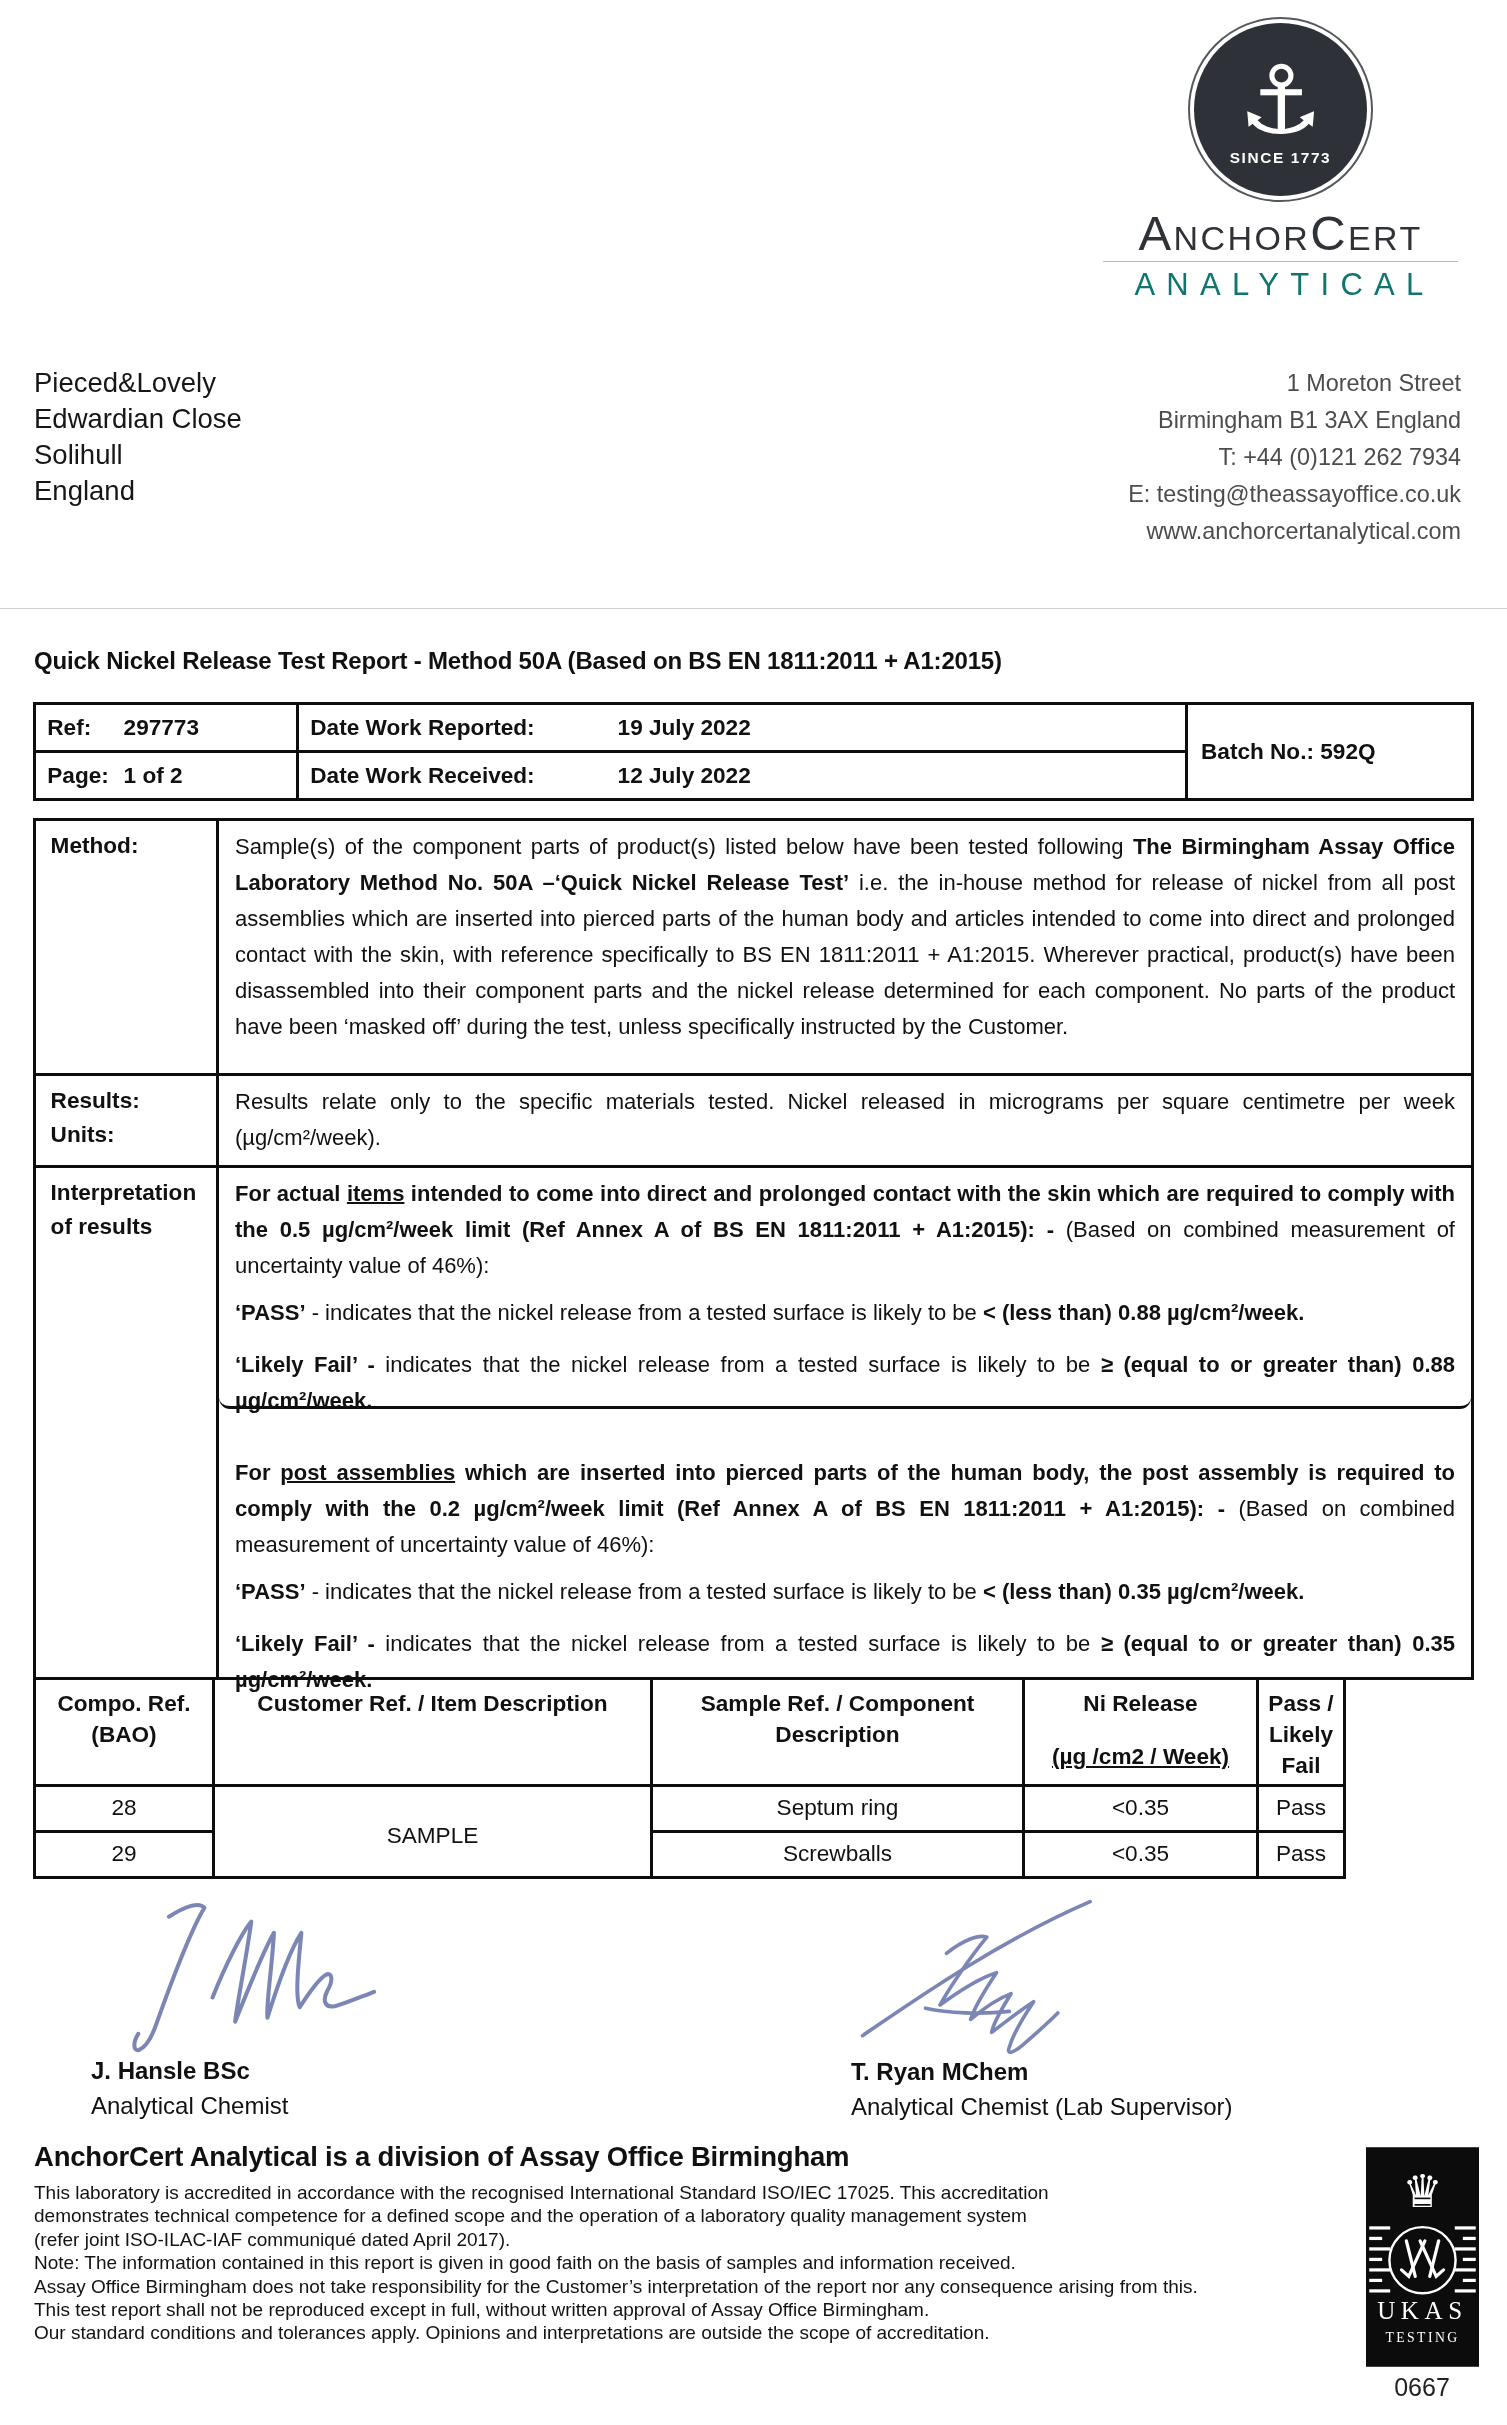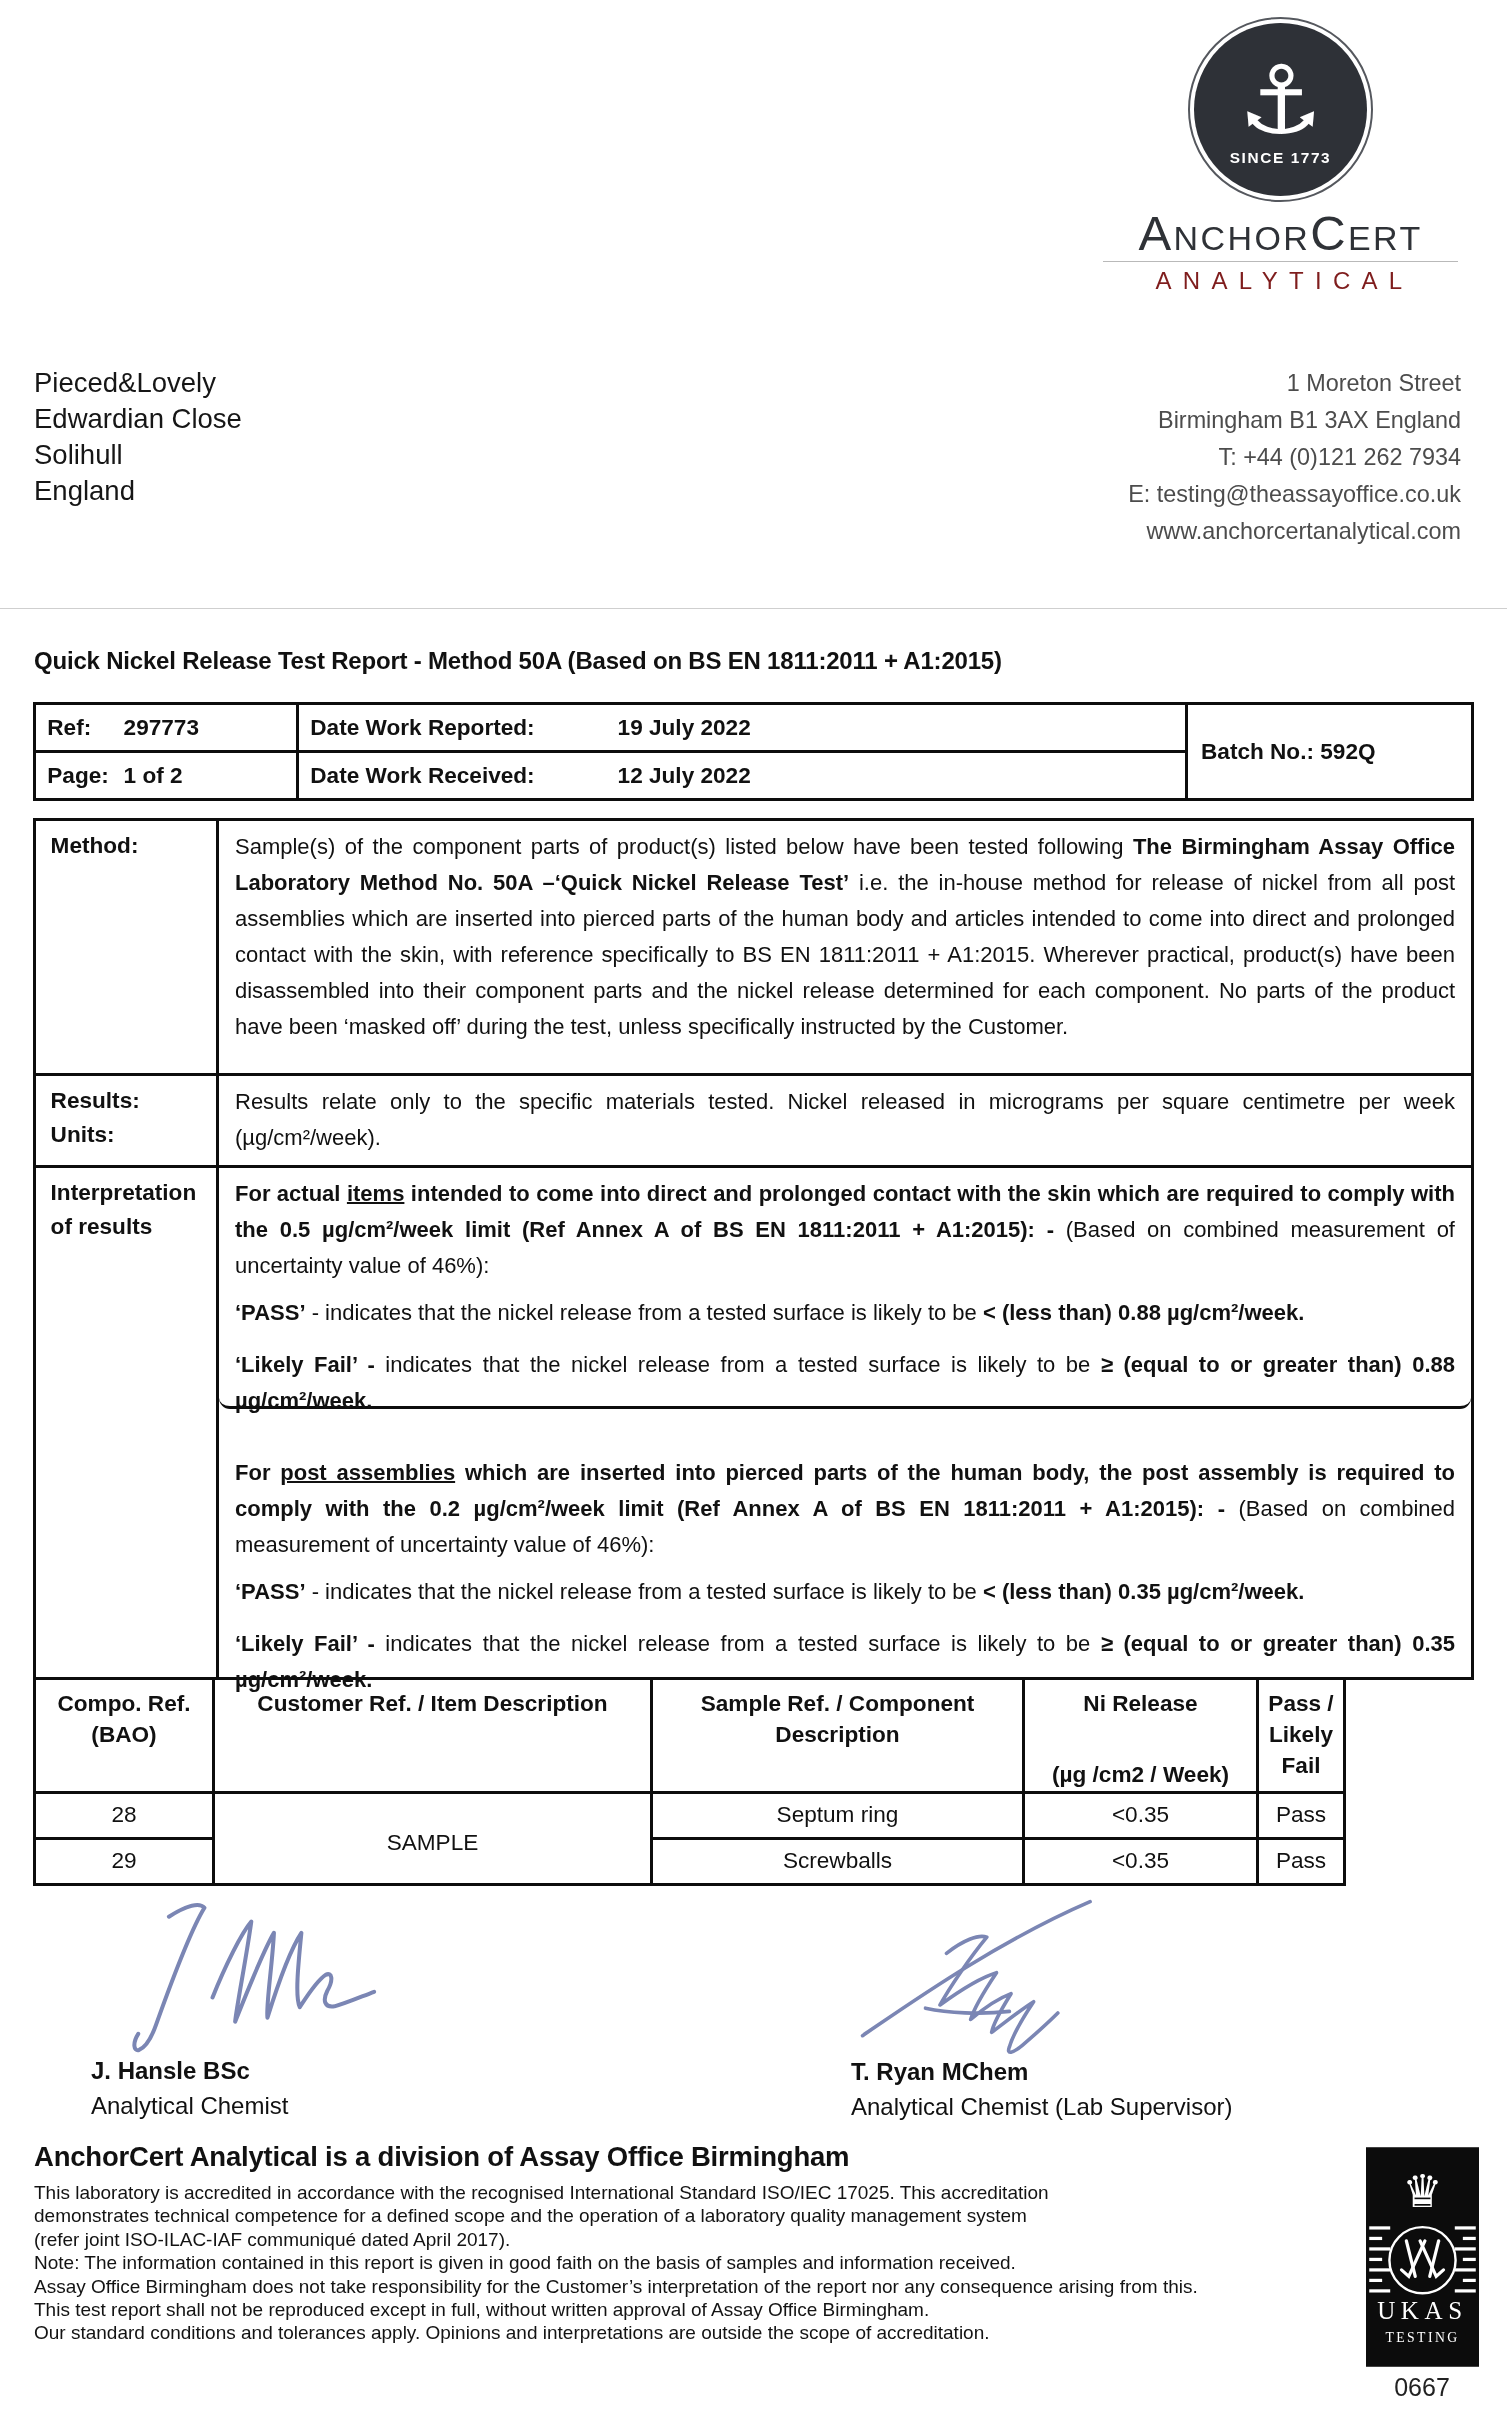--- a/index.html
+++ b/index.html
@@ -8,21 +8,21 @@
 
   
   .logo-block{position:absolute;top:18px;left:1100px;width:361px;text-align:center;}
   .logo-circle{width:173px;height:173px;border-radius:50%;background:#2e3137;margin:4.9px auto 11.3px;
                outline:2.4px solid #55585e;outline-offset:4px;
                display:flex;flex-direction:column;align-items:center;justify-content:center;}
   .anchor-glyph{font-family:"DejaVu Sans",sans-serif;font-size:95px;line-height:1;color:#fff;margin-top:1.6px;}
   .logo-since{color:#fff;font-size:15.4px;font-weight:bold;letter-spacing:1.6px;margin-top:1.6px;}
   .logo-name{font-size:49px;font-variant:small-caps;letter-spacing:2.4px;color:#2f3237;line-height:52px;}
   .logo-divider{border:none;border-top:1.6px solid #b9b9b9;margin:1.6px 3.2px 4.9px;}
-  .logo-sub{font-size:24px;letter-spacing:11.3px;color:#7f1d1d;text-indent:8px;}
+  .logo-sub{font-size:31px;letter-spacing:11.3px;color:#0f766e;text-indent:8px;}
 
   .recipient{position:absolute;top:365px;left:34px;font-size:27.5px;line-height:36px;color:#161616;}
   .contact{position:absolute;top:365px;left:1100px;width:361px;text-align:right;
            font-size:23.4px;line-height:37px;color:#4c4c4c;}
 
   .top-rule{position:absolute;top:608px;left:0;width:1507px;border:none;border-top:1.6px solid #cfcfcf;margin:0;}
 
   .doc-title{position:absolute;top:647px;left:34px;font-size:24px;font-weight:bold;letter-spacing:-0.2px;}
 
   
@@ -50,21 +50,21 @@
   .interp-block.second{height:230px;margin-top:38px;}
   .interp-block p{margin:0;}
   .interp-block .pass-para{margin-top:11.3px;}
   .interp-block .fail-para{margin-top:16px;}
   .u{text-decoration:underline;text-decoration-thickness:1.6px;}
 
   .data-table{width:1313px;table-layout:fixed;border:3.2px solid #0d0d0d;margin-top:-3.2px;}
   .data-table th,.data-table td{border:3.2px solid #0d0d0d;text-align:center;box-sizing:border-box;}
   .data-table th{font-size:22.6px;font-weight:bold;vertical-align:top;padding-top:8px;height:107px;line-height:31px;}
   .data-table td{font-size:22.6px;height:46px;vertical-align:middle;}
-  .ni-sub{margin-top:40px;font-weight:bold;}
+  .ni-sub{margin-top:22px;font-weight:bold;text-decoration:underline;}
   .merged-cell{vertical-align:top;padding-top:9.7px;}
 
   
   .sig{position:absolute;}
   .sig-left{left:91px;top:1886px;width:388px;}
   .sig-right{left:851px;top:1892px;width:517px;}
   .sig svg{display:block;}
   .sig-name{font-size:24px;font-weight:bold;margin-top:3.2px;}
   .sig-role{font-size:24px;margin-top:6.5px;}
 

